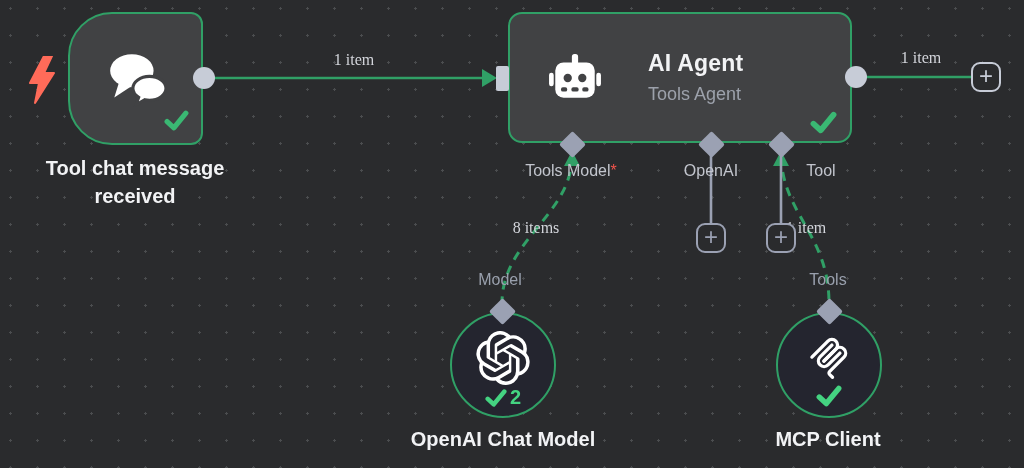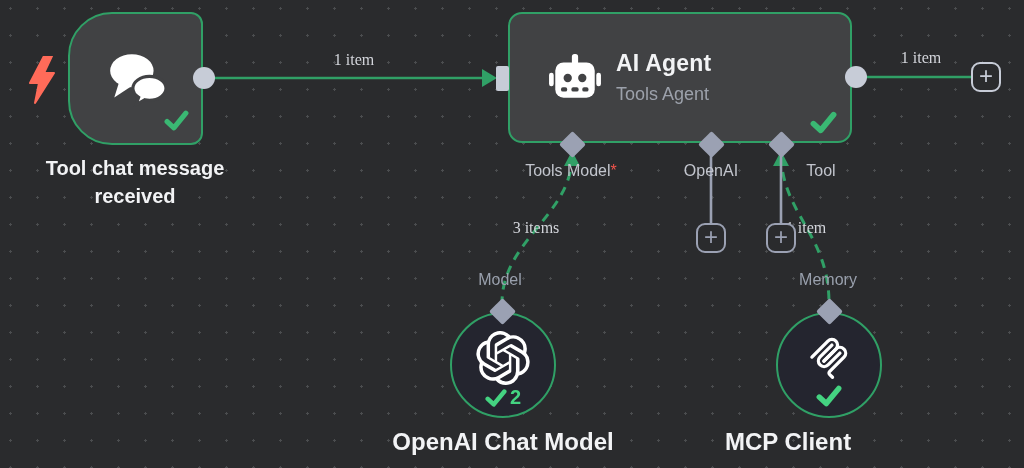--- a/index.html
+++ b/index.html
@@ -33,33 +33,33 @@
   .edge.dashed{stroke-width:3;stroke-dasharray:9 7;}
   .edge-arrow{fill:var(--accent-green);}
   .gray-edge{stroke:var(--handle-gray);stroke-width:2.6;fill:none;}
 
   .conn-label{position:absolute;z-index:2;color:var(--conn-label);font-size:16px;font-weight:500;text-align:center;white-space:nowrap;transform:translateX(-50%);font-family:Liberation Serif, serif;}
 
   
   .node{position:absolute;background:var(--node-fill);border:2.4px solid var(--accent-green);z-index:3;}
   .node-trigger{left:68px;top:12px;width:135px;height:133px;border-radius:44px 12px 12px 44px;display:flex;align-items:center;justify-content:center;}
   .node-agent{left:508px;top:12px;width:344px;height:131px;border-radius:14px;display:flex;align-items:center;padding-left:38px;}
-  .agent-text{margin-left:14px;display:flex;flex-direction:column;gap:7px;}
+  .agent-text{margin-left:46px;display:flex;flex-direction:column;gap:7px;}
   .agent-title{font-size:23px;font-weight:600;color:var(--title-white);letter-spacing:.2px;}
   .agent-subtitle{font-size:18px;font-weight:400;color:var(--subtitle-gray);}
   .node-check{position:absolute;right:13px;bottom:5px;}
   .trigger-check{right:12px;bottom:10px;}
 
   .circle-node{position:absolute;width:106px;height:106px;border-radius:50%;background:var(--circle-fill);border:2.6px solid var(--accent-green);z-index:3;display:flex;align-items:center;justify-content:center;}
   .circle-openai{left:450px;top:312px;}
   .circle-mcp{left:776px;top:312px;}
   .circle-status{position:absolute;left:0;right:0;bottom:7px;display:flex;align-items:center;justify-content:center;gap:3px;}
   .run-count{color:var(--bright-green);font-size:20px;font-weight:700;}
 
-  .node-name{position:absolute;z-index:2;color:var(--title-white);font-size:24px;font-weight:600;text-align:center;white-space:nowrap;transform:translateX(-50%);}
+  .node-name{position:absolute;z-index:2;color:var(--title-white);font-size:20px;font-weight:600;text-align:center;white-space:nowrap;transform:translateX(-50%);}
   .trigger-name{left:135px;top:154px;white-space:normal;width:230px;line-height:28px;font-size:20px;}
 
   
   .handle-circle{position:absolute;width:22px;height:22px;border-radius:50%;background:var(--handle-light);z-index:4;}
   .handle-rect{position:absolute;width:13px;height:25px;border-radius:2px;background:var(--handle-light);z-index:4;}
   .diamond{position:absolute;width:19px;height:19px;background:var(--handle-gray);transform:rotate(45deg);z-index:4;border-radius:2px;}
   .port-label{position:absolute;z-index:2;font-size:16px;font-weight:500;color:var(--label-gray);white-space:nowrap;transform:translateX(-50%);}
   .port-label.dim{color:var(--dim-gray);}
   .required{color:#f2544c;}
 
@@ -85,21 +85,21 @@
 
     <path class="edge dashed" d="M781 156 C783 215 829 235 829 303"></path>
     <polygon class="edge-arrow" points="773,166 781,151 789,166"></polygon>
 
     <path class="gray-edge" d="M711 155 V224"></path>
     <path class="gray-edge" d="M781 155 V224"></path>
   </svg>
 
   <div class="conn-label" style="left:354px;top:51px;">1 item</div>
   <div class="conn-label" style="left:921px;top:49px;">1 item</div>
-  <div class="conn-label" style="left:536px;top:219px;">3 items</div>
+  <div class="conn-label" style="left:536px;top:219px;">8 items</div>
   <div class="conn-label" style="left:806px;top:219px;">1 item</div>
 
   <svg class="bolt" width="30" height="48" viewBox="0 0 28 48">
     <path d="M16 0 L2 27 h9 L7 47 L26 17 h-10 L24 0 Z" fill="#ff6b59" stroke="#ff6b59" stroke-width="2" stroke-linejoin="round"></path>
   </svg>
 
   <div class="node node-trigger">
     <svg width="62" height="56" viewBox="0 0 60 54">
       <ellipse cx="26" cy="19" rx="21" ry="16" fill="#fff"></ellipse>
       <path d="M14 29 L9 45 L27 33 Z" fill="#fff"></path>
@@ -171,16 +171,16 @@
         <path d="M109.853 46.9411L59.6482 97.1457C50.2757 106.518 50.2757 121.714 59.6482 131.087C69.0208 140.459 84.2168 140.459 93.5894 131.087L143.794 80.8822"></path>
       </g>
     </svg>
     <div class="circle-status">
       <svg width="26" height="26" viewBox="0 0 24 24">
         <polyline points="3 13 9.5 19 21 5" fill="none" stroke="#44d381" stroke-width="5" stroke-linecap="round" stroke-linejoin="round"></polyline>
       </svg>
     </div>
   </div>
   <div class="diamond" style="left:819.5px;top:301.5px;"></div>
-  <div class="port-label dim" style="left:828px;top:271px;">Memory</div>
-  <div class="node-name" style="left:788px;top:428px;">MCP Client</div>
+  <div class="port-label dim" style="left:828px;top:271px;">Tools</div>
+  <div class="node-name" style="left:828px;top:428px;">MCP Client</div>
 
 </div>
 
 </body></html>

